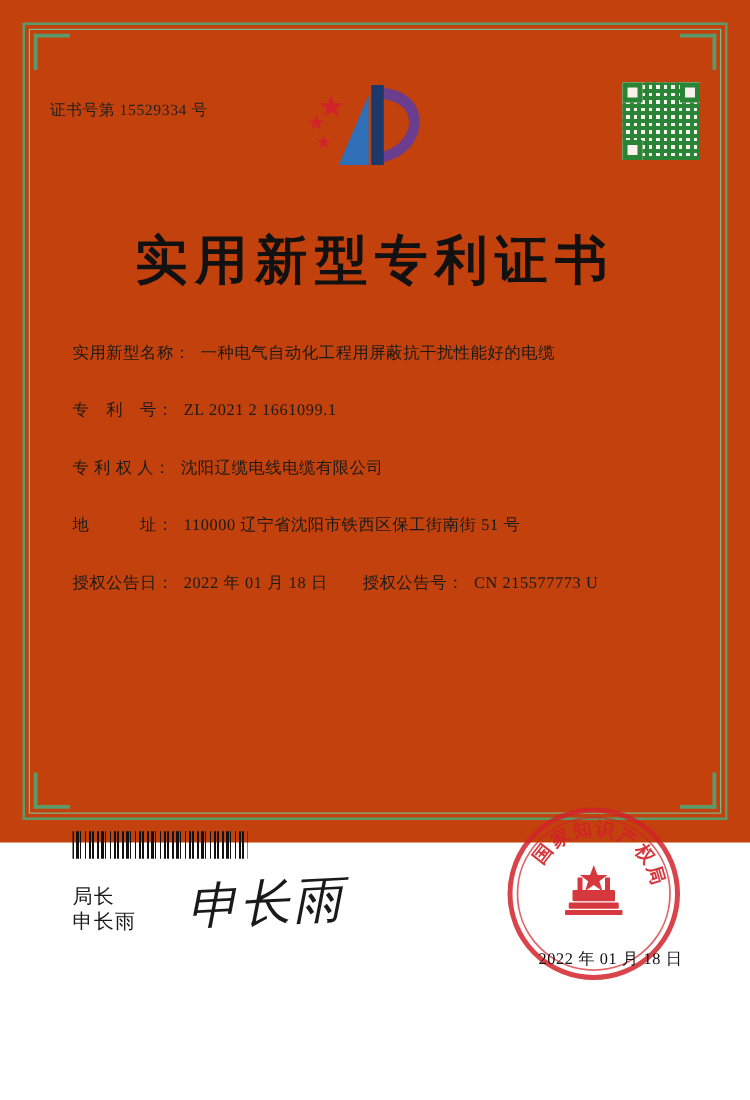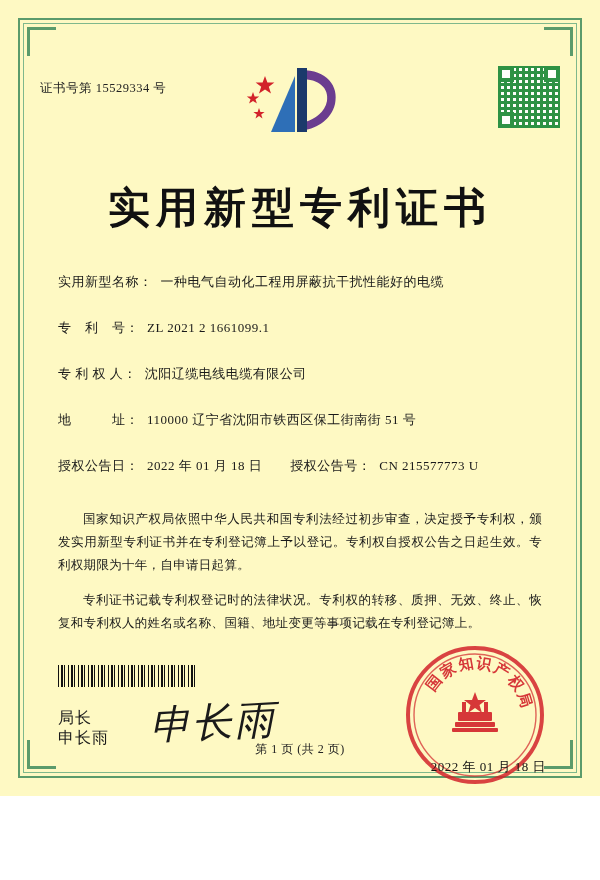--- a/index.html
+++ b/index.html
@@ -11,22 +11,22 @@
     height: 880px;
     background: #ffffff;
     font-family: "Liberation Serif", "DejaVu Serif", serif;
     color: #1a1a1a;
     overflow: hidden;
   }
 
   .page {
     position: relative;
     width: 600px;
-    height: 796px;
-    background: #fef9c3;
+    height: 674px;
+    background: #c2410c;
     box-sizing: border-box;
   }
 
   
   .border-outer {
     position: absolute;
     left: 18px;
     top: 18px;
     right: 18px;
     bottom: 18px;
@@ -307,24 +307,20 @@
         <span class="value">110000 辽宁省沈阳市铁西区保工街南街 51 号</span>
       </div>
       <div class="row dual">
         <span class="label">授权公告日：</span>
         <span class="value2">2022 年 01 月 18 日</span>
         <span class="label2">授权公告号：</span>
         <span class="value2">CN 215577773 U</span>
       </div>
     </div>
 
-    <div class="paras">
-      <p class="para">国家知识产权局依照中华人民共和国专利法经过初步审查，决定授予专利权，颁发实用新型专利证书并在专利登记簿上予以登记。专利权自授权公告之日起生效。专利权期限为十年，自申请日起算。</p>
-      <p class="para">专利证书记载专利权登记时的法律状况。专利权的转移、质押、无效、终止、恢复和专利权人的姓名或名称、国籍、地址变更等事项记载在专利登记簿上。</p>
-    </div>
 
     <div class="barcode"></div>
 
     <div class="sig-block">
       <div>局长</div>
       <div>申长雨</div>
     </div>
 
     <div class="signature">申长雨</div>
 
@@ -348,16 +344,15 @@
           <text x="75" y="28" text-anchor="middle" transform="rotate(10 75 75)">识</text>
           <text x="75" y="28" text-anchor="middle" transform="rotate(31 75 75)">产</text>
           <text x="75" y="28" text-anchor="middle" transform="rotate(52 75 75)">权</text>
           <text x="75" y="28" text-anchor="middle" transform="rotate(73 75 75)">局</text>
         </g>
       </svg>
     </div>
 
     <div class="seal-date">2022 年 01 月 18 日</div>
 
-    <div class="footer">第 1 页 (共 2 页)</div>
 
   </div>
 </div>
 
 </body></html>

